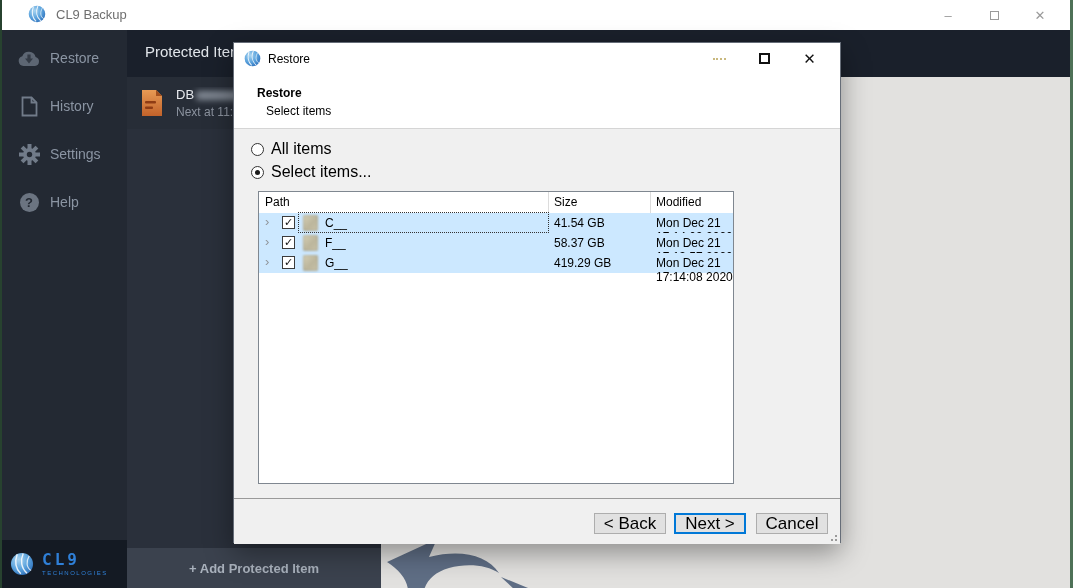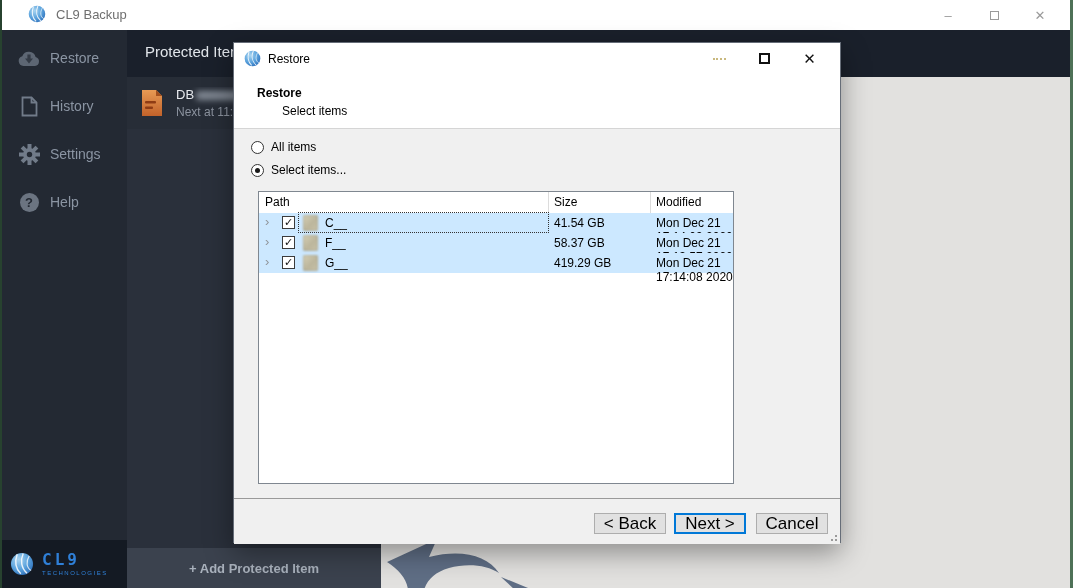--- a/index.html
+++ b/index.html
@@ -61,28 +61,28 @@
   .dlg-titlebar .swirl-wrap { position:absolute; left:10px; top:7px; width:17px; height:17px; }
   .dlg-title { position:absolute; left:34px; top:9px; font-size:12px; color:#000; }
   .dlg-controls { position:absolute; right:8px; top:0; height:31px; display:flex; align-items:center; }
   .dlg-btn { width:45px; height:31px; display:flex; align-items:center; justify-content:center; color:#111; cursor:pointer; }
   .dlg-min-dash { width:13px; border-bottom:2px dotted #c9b97f; display:inline-block; }
   .dlg-max-box { width:11px; height:11px; border:2px solid #111; display:inline-block; }
   .dlg-close-x { font-size:15px; color:#111; }
 
   .dlg-header { position:absolute; left:0; top:31px; width:100%; height:55px; background:#ffffff; border-bottom:1px solid #d5d5d5; }
   .dlg-heading { position:absolute; left:23px; top:12px; font-size:12px; font-weight:bold; color:#000; }
-  .dlg-subheading { position:absolute; left:48px; top:30px; font-size:12px; color:#000; }
+  .dlg-subheading { position:absolute; left:32px; top:30px; font-size:12px; color:#000; }
 
   
   .radio-row { position:absolute; left:17px; display:flex; align-items:center; cursor:pointer; }
   .radio-outer { width:13px; height:13px; border:1px solid #333; border-radius:50%; background:#fff; display:flex; align-items:center; justify-content:center; }
   .radio-dot { width:5px; height:5px; border-radius:50%; background:#1a1a1a; display:none; }
   .radio-row.checked .radio-dot { display:block; }
-  .radio-label { margin-left:7px; font-size:12px; color:#000; }
+  .radio-label { margin-left:7px; font-size:16px; color:#000; }
 
   
   .items-table { position:absolute; left:24px; top:148px; width:476px; height:293px; background:#fff; border:1px solid #7f8790; overflow:hidden; }
   .tbl-header { position:relative; height:21px; background:#fff; font-size:12px; color:#000; }
   .tbl-header .col { position:absolute; top:3px; }
   .col-path { left:6px; }
   .col-size { left:295px; }
   .col-mod  { left:397px;text-align:center; }
   .col-sep  { position:absolute; top:0; width:1px; height:21px; background:#dcdcdc; }
   .sep-1 { left:289px; } .sep-2 { left:391px; }

